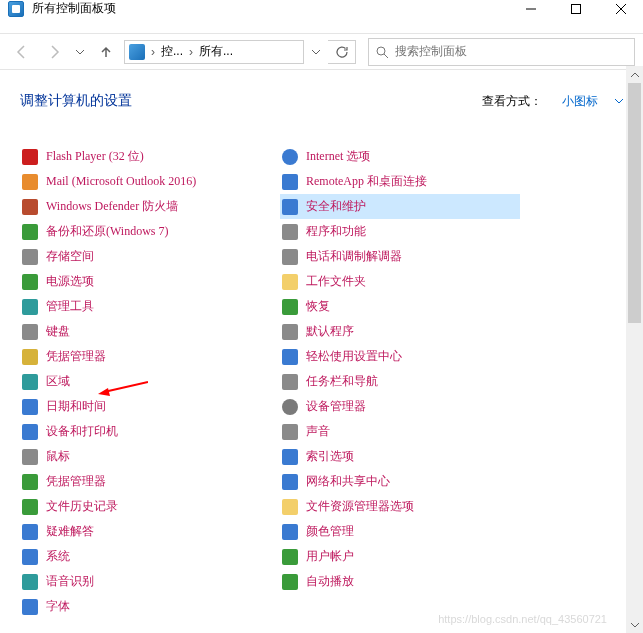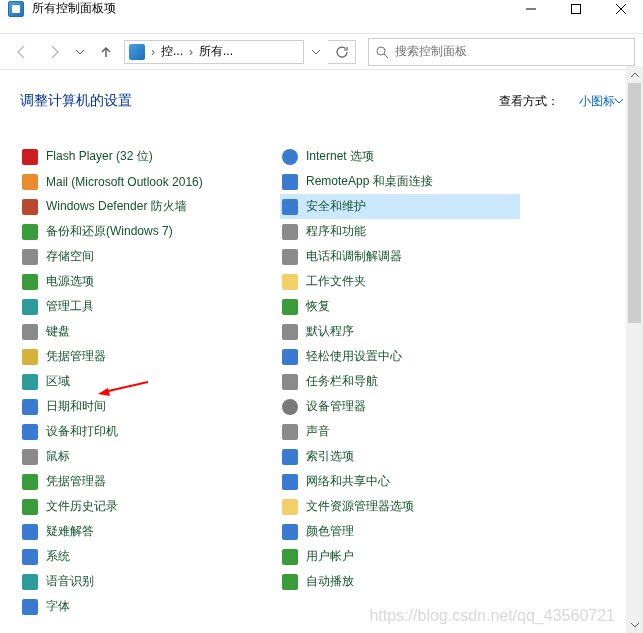--- a/index.html
+++ b/index.html
@@ -108,21 +108,21 @@
     display: flex;
     align-items: center;
     margin-bottom: 34px;
   }
   .heading {
     color: #003399;
     font-size: 14px;
   }
   .spacer { flex: 1; }
   .viewby-label { color: #000; margin-right: 20px; }
-  .viewby-value { color: #0066cc; display: inline-flex; align-items: center; gap: 0;}
+  .viewby-value { color: #0066cc; display: inline-flex; align-items: center; gap: 17px;}
   .viewby-value svg { width: 8px; height: 8px; }
   .columns {
     display: flex;
     gap: 20px;
   }
   .col {
     flex: 0 0 240px;
     display: flex;
     flex-direction: column;
   }
@@ -133,21 +133,21 @@
     gap: 8px;
     cursor: pointer;
     padding: 0 2px;
   }
   .item.selected { background: #cce8ff; }
   .item-icon {
     width: 16px; height: 16px;
     flex-shrink: 0;
     border-radius: 2px;
   }
-  .item-label { color: #14532d; white-space: nowrap; }
+  .item-label { color: #be185d; white-space: nowrap; font-family: Liberation Serif, serif; }
   .arrow-annotation {
     position: absolute;
     top: 314px;
     left: 98px;
     width: 50px;
     height: 16px;
     pointer-events: none;
   }
   .scrollbar {
     position: absolute;
@@ -164,24 +164,24 @@
   .sb-thumb {
     position: absolute;
     top: 17px; left: 2px;
     width: 13px;
     height: 240px;
     background: #cdcdcd;
   }
   .sb-btn.bottom { position:absolute; bottom:0; }
   .watermark {
     position:absolute;
-    right:28px;
+    right:36px;
     bottom:8px;
     color:#d9d9d9;
-    font-size:16px;
+    font-size:11px;
     pointer-events:none;
   }
   
   .ic-red{background:#cc1e1e;}
   .ic-orange{background:#e88c2e;}
   .ic-brick{background:#b84b2e;}
   .ic-green{background:#3a9b3a;}
   .ic-blue{background:#3a7ad1;}
   .ic-grey{background:#8a8a8a;}
   .ic-teal{background:#2e9b9b;}

